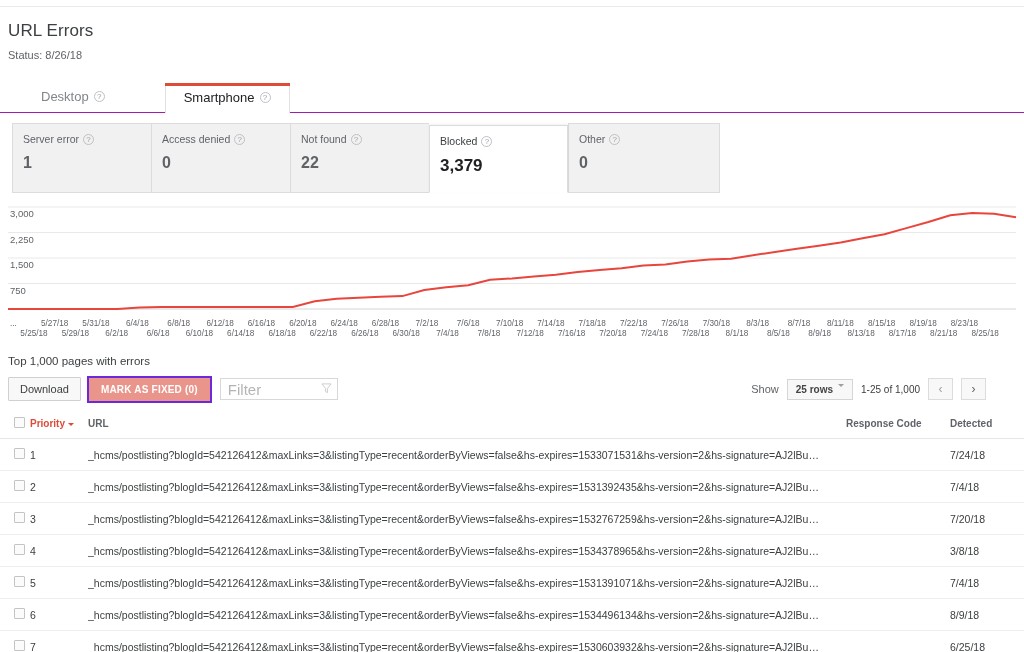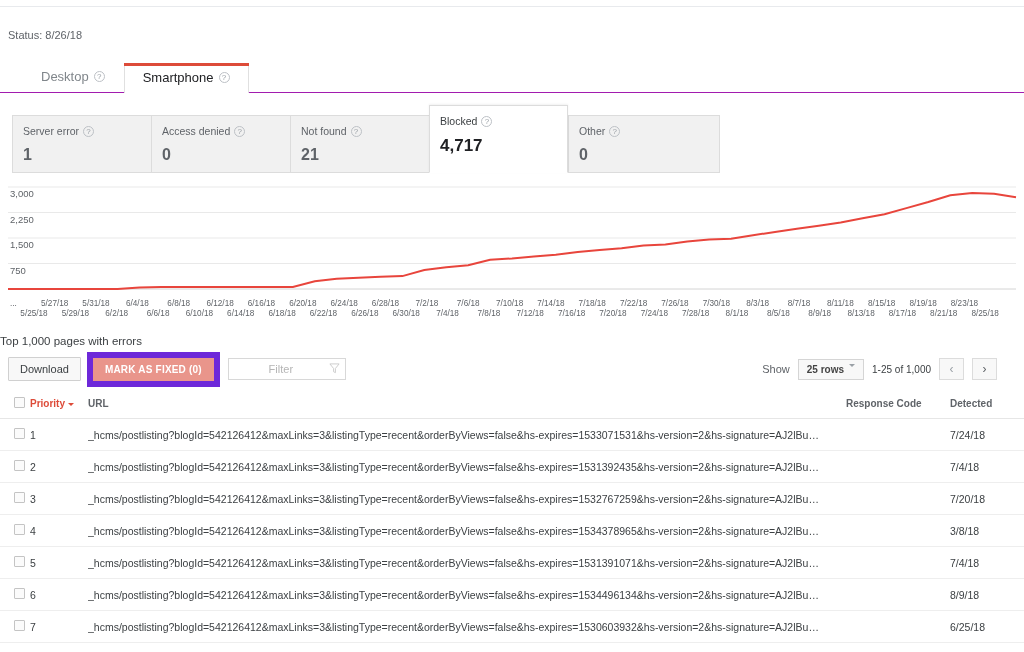--- a/index.html
+++ b/index.html
@@ -20,59 +20,59 @@
   .status-line { font-size: 11px; color: #5f6368; margin-top: 8px; }
 
   
   .tabs { display: flex; align-items: flex-end; margin-top: 22px; padding-left: 22px;
           border-bottom: 1px solid #a21caf; height: 30px; position: relative; }
   .tab { position: relative; padding: 6px 18px 7px 18px; font-size: 13px; color: #80868b;
          display: flex; align-items: center; gap: 5px; cursor: pointer; background: transparent;
          border-left: 1px solid transparent; border-right: 1px solid transparent; height: 30px;
          box-sizing: border-box; }
   .tab.active { color: #202124; background: #fff; border-left: 1px solid #e0e0e0;
-                border-right: 1px solid #e0e0e0; margin-bottom: -1px; padding-bottom: 8px; }
+                border-right: 1px solid #e0e0e0; margin-bottom: -1px; padding-bottom: 8px; margin-left: 41px; }
   .tab.active::before { content:""; position:absolute; left:-1px; right:-1px; top:0; height:3px; background:#dd4b39; }
   .qmark { width: 11px; height: 11px; border-radius: 50%; border: 1px solid #bdc1c6;
            color: #9aa0a6; font-size: 8px; line-height: 9px; text-align: center; display:inline-block; }
 
   
   .cards { display: flex; align-items: flex-end; padding-left: 12px; margin-top: 12px; height: 68px; }
-  .card { width: 139px; height: 58px; background: #f1f1f1; border: 1px solid #dcdcdc;
+  .card { width: 139px; height: 70px; background: #f1f1f1; border: 1px solid #dcdcdc;
           border-right: none; padding: 9px 0 0 10px; cursor: pointer; }
   .card:last-child { border-right: 1px solid #dcdcdc; width: 152px; }
   .card .c-label { font-size: 10.5px; color: #5f6368; display: flex; align-items: center; gap: 4px; }
   .card .c-val { font-size: 16px; font-weight: bold; color: #5f6368; margin-top: 9px; }
   .card.selected { background: #fff; height: 68px; border: 1px solid #dcdcdc; border-bottom-color:#fff;
                    z-index: 3; position: relative; box-shadow: 0 -1px 2px rgba(0,0,0,.06); }
   .card.selected .c-label { color: #3c4043; }
   .card.selected .c-val { color: #202124; font-size: 17px; }
   .card.selected + .card { border-left: 1px solid #dcdcdc; }
 
   
   .chart-wrap { position: relative; margin-top: 6px; height: 118px; width: 888px; }
   .chart-svg { display:block; }
   .ytick { font-size: 9.5px; fill: #5f6368; font-family: "Liberation Sans", sans-serif; }
   .xtick { font-size: 8.2px; fill: #5f6368; font-family: "Liberation Sans", sans-serif; }
   .xaxis { position: relative; height: 24px; }
 
   
-  .section-title { font-size: 11.5px; color: #3c4043; margin-top: 14px; }
+  .section-title { font-size: 11.5px; color: #3c4043; padding-left: 8px; margin-top: 14px; }
   .toolbar { display: flex; align-items: center; padding-left: 8px; margin-top: 10px; height: 24px; }
   .btn { font-size: 11px; border: 1px solid #d0d0d0; background: #f8f8f8; color: #3c4043;
          padding: 5px 11px; cursor: pointer; border-radius: 1px; }
-  .btn-fixed { background: #e9958b; color: #fff; border: 6px solid #6d28d9; font-weight: bold;
+  .btn-fixed { background: #e9958b; color: #fff; border: 2px solid #6d28d9; font-weight: bold;
                font-size: 10px; letter-spacing: .2px; padding: 6px 12px; margin-left: 6px; cursor: default; }
   .filter-box { margin-left: 8px; width: 118px; height: 22px; border: 1px solid #d8d8d8; background: #fff;
                 display: flex; align-items: center; padding: 0 5px; }
-  .filter-box input { border: none; outline: none; font-size: 11px; color: #3c4043; width: 94px;
-                      font-family: "Liberation Sans", sans-serif; background: transparent; text-align: center; }
+  .filter-box input { border: none; outline: none; font-size: 15px; color: #3c4043; width: 94px;
+                      font-family: "Liberation Sans", sans-serif; background: transparent; }
   .filter-box input::placeholder { color: #b5b5b5; }
   .funnel { margin-left: auto; }
-  .pager { margin-left: auto; display: flex; align-items: center; gap: 8px; padding-right: 27px; font-size: 11px; color: #5f6368; }
+  .pager { margin-left: auto; display: flex; align-items: center; gap: 8px; padding-right: 38px; font-size: 11px; color: #5f6368; }
   .select-rows { border: 1px solid #d5d5d5; background: #f8f8f8; font-size: 10px; font-weight: bold;
                  color: #444; padding: 4px 8px; display: flex; gap: 5px; cursor: pointer; }
   .caret { width:0;height:0;border-left:3px solid transparent;border-right:3px solid transparent;border-top:3px solid #9aa0a6; }
   .range { font-size: 10px; color: #3c4043; }
   .navbtn { width: 25px; height: 22px; border: 1px solid #dcdcdc; background: #f8f8f8; display:flex;
             align-items:center; justify-content:center; cursor:pointer; font-size: 12px; color:#9aa0a6; }
   .navbtn.enabled { color: #5f6368; }
 
   table { width: 100%; border-collapse: collapse; margin-top: 12px; }
   thead th { font-size: 10px; font-weight: bold; color: #5f6368; text-align: left;
@@ -91,20 +91,21 @@
                 border-right:3px solid transparent;border-top:3px solid #dd4b39; margin-left:3px; vertical-align: middle;}
 </style>
 </head>
 <body>
 
 <div class="page">
 
   <div class="top-rule"></div>
 
   <div class="header">
+    <div class="page-title">URL Errors</div>
     <div class="status-line">Status: 8/26/18</div>
   </div>
 
   <div class="tabs" id="tabs">
       <div class="tab">
         <span>Desktop</span>
         <span class="qmark">?</span>
       </div>
       <div class="tab active">
         <span>Smartphone</span>
@@ -125,28 +126,28 @@
           <span>Access denied</span>
           <span class="qmark">?</span>
         </div>
         <div class="c-val">0</div>
       </div>
       <div class="card">
         <div class="c-label">
           <span>Not found</span>
           <span class="qmark">?</span>
         </div>
-        <div class="c-val">21</div>
+        <div class="c-val">22</div>
       </div>
       <div class="card selected">
         <div class="c-label">
           <span>Blocked</span>
           <span class="qmark">?</span>
         </div>
-        <div class="c-val">4,717</div>
+        <div class="c-val">3,379</div>
       </div>
       <div class="card">
         <div class="c-label">
           <span>Other</span>
           <span class="qmark">?</span>
         </div>
         <div class="c-val">0</div>
       </div>
     </div>
 

